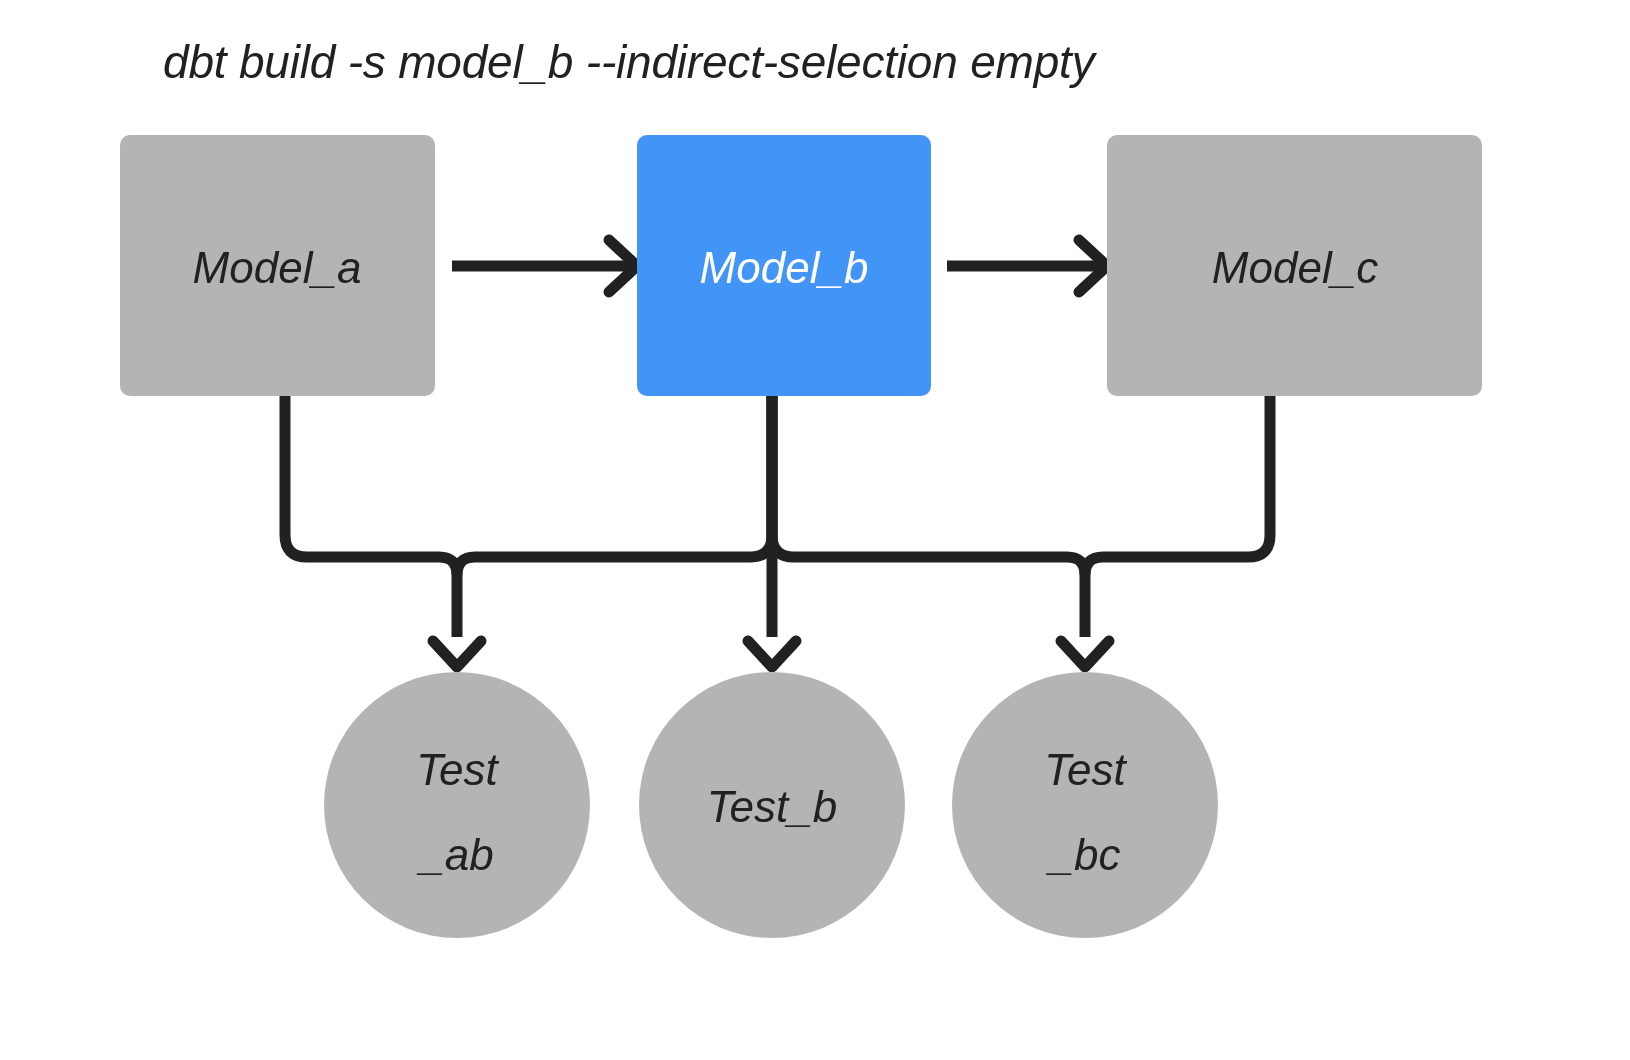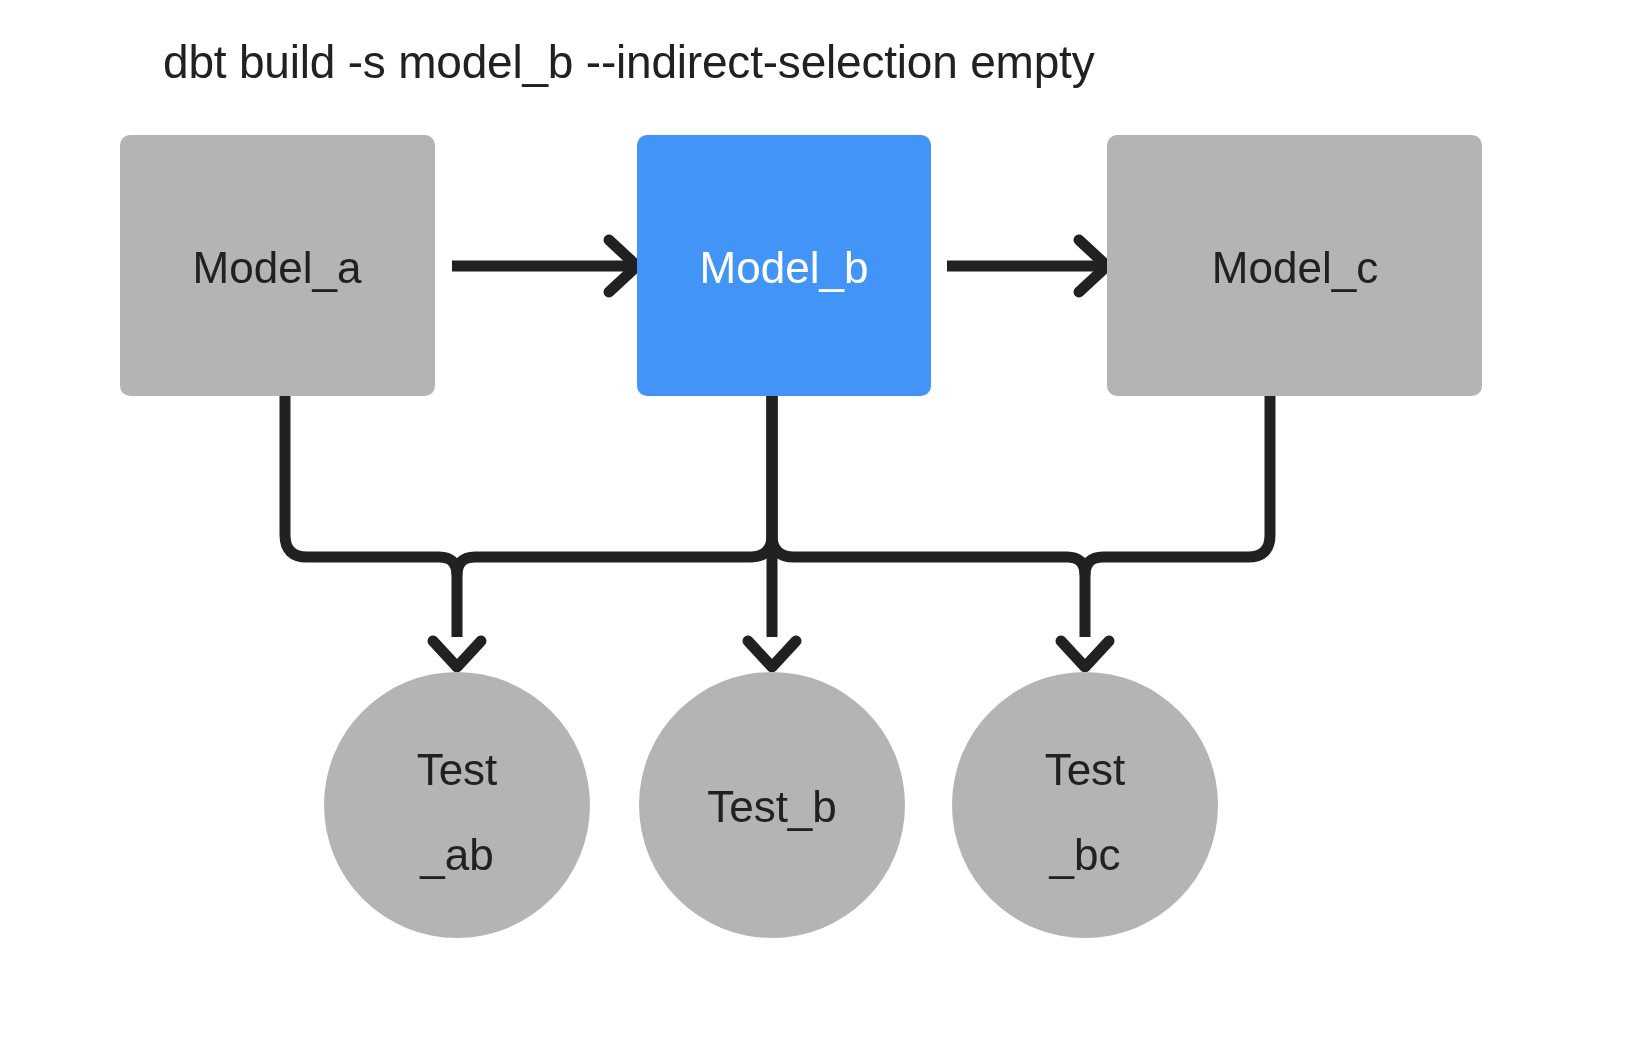--- a/index.html
+++ b/index.html
@@ -12,20 +12,21 @@
     width: 1630px;
     height: 1060px;
     overflow: hidden;
     font-family: "Liberation Sans", sans-serif;
   }
   #diagram-root {
     position: relative;
     width: 1630px;
     height: 1060px;
     background: #ffffff;
+    font-style: italic;
   }
   svg.canvas {
     display: block;
     width: 1630px;
     height: 1060px;
   }
   text.title-text {
     font-family: "Liberation Sans", sans-serif;
     font-size: 46px;
     fill: #212121;

